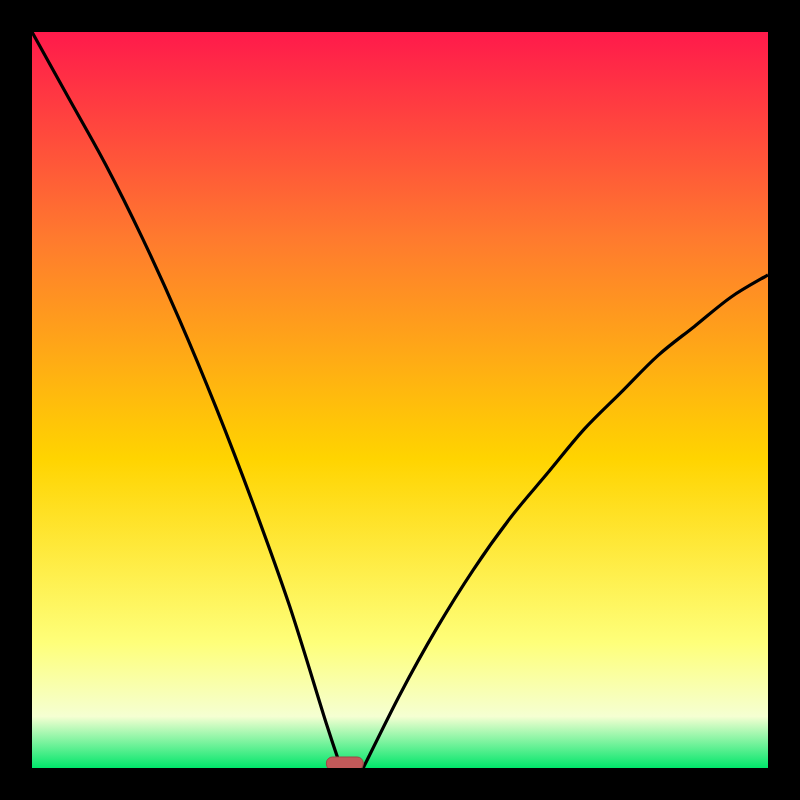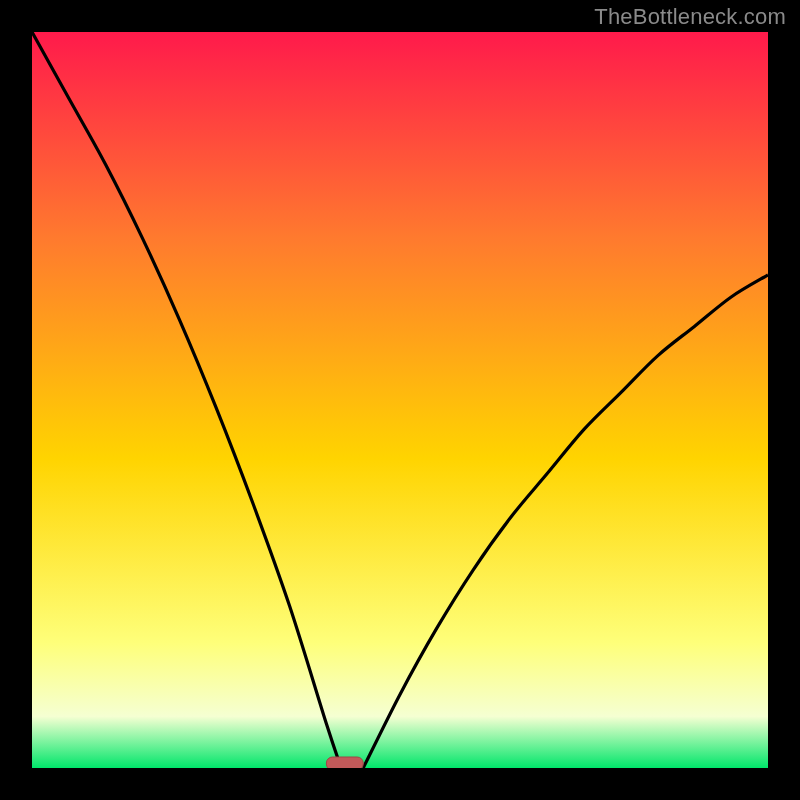--- a/index.html
+++ b/index.html
@@ -33,21 +33,20 @@
     top: 32px;
     width: 736px;
     height: 736px;
   }
   svg { display: block; }
 </style>
 </head>
 <body>
 
 <div class="frame">
-  <div class="watermark">TheBottleneck.com</div>
   <div class="plot">
     <svg id="chart-svg" width="736" height="736" viewBox="0 0 736 736">
       <defs>
         <linearGradient id="bg-grad" x1="0" y1="0" x2="0" y2="1">
             <stop offset="0%" stop-color="#ff1a4b"></stop>
             <stop offset="28.000000000000004%" stop-color="#ff7a2e"></stop>
             <stop offset="57.99999999999999%" stop-color="#ffd400"></stop>
             <stop offset="83%" stop-color="#feff7a"></stop>
             <stop offset="93%" stop-color="#f5ffd2"></stop>
             <stop offset="100%" stop-color="#00e66a"></stop>

